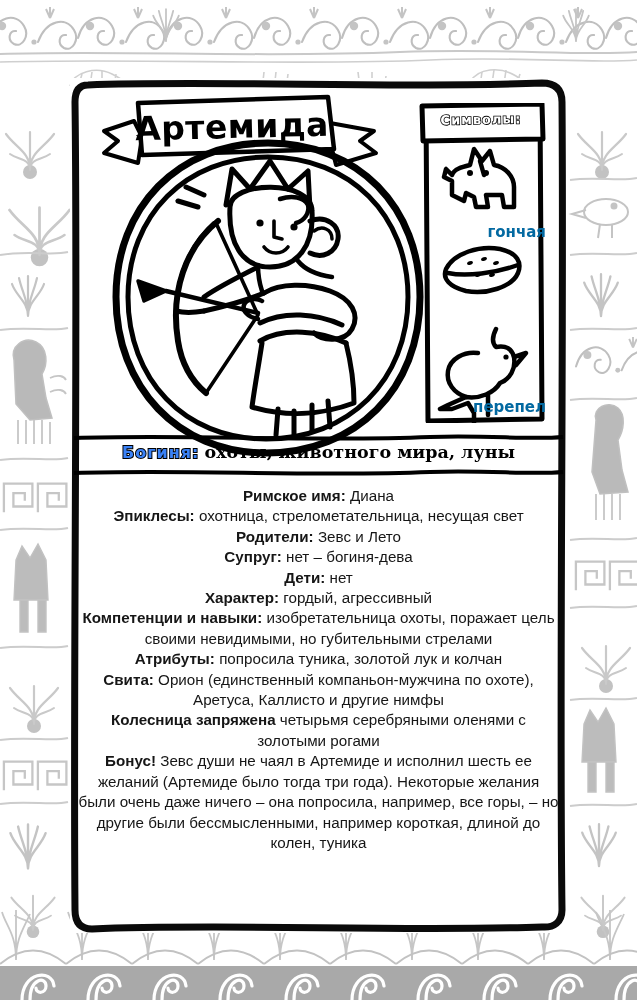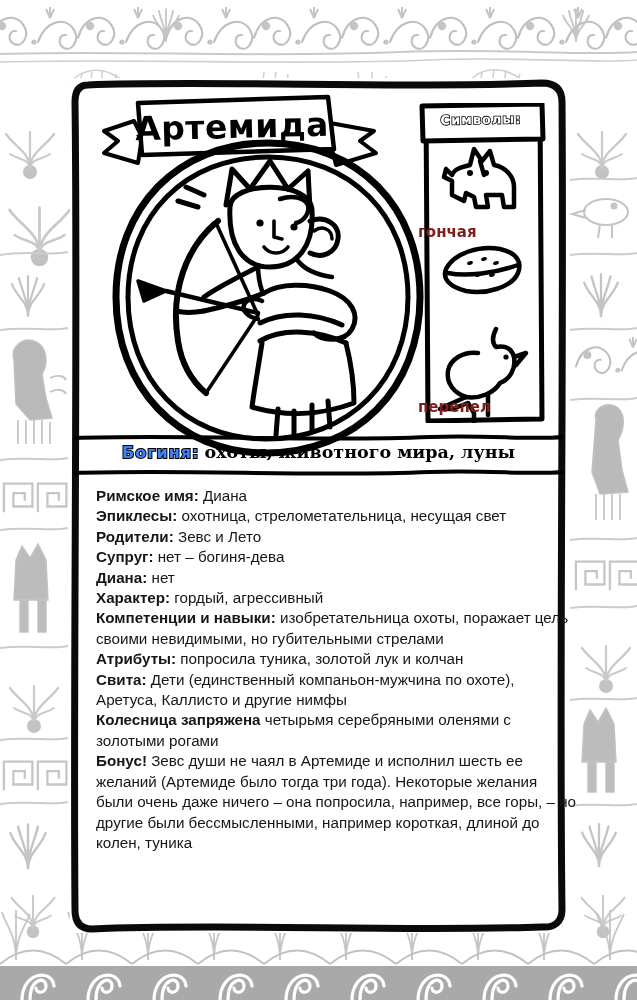--- a/index.html
+++ b/index.html
@@ -101,25 +101,25 @@
     letter-spacing: 1px;
     color: #fff;
     -webkit-text-stroke: 1.6px #000;
     paint-order: stroke fill;
     transform: rotate(-1deg);
     white-space: nowrap;
   }
   .sym-label {
     position: absolute;
     width: 128px;
-    text-align: left;
+    text-align: right;
     font-family: "DejaVu Sans", sans-serif;
     font-weight: bold;
     font-size: 15px;
-    color: #7f1d1d;
+    color: #0369a1;
     line-height: 15px;
   }
   .sym-label.two { font-size: 14.5px; line-height: 14px; }
   #sym-label-0 { top: 122px; }
   #sym-label-1 { top: 205px; }
   #sym-label-2 { top: 297px; }
 
   
   .domain-strip {
     position: absolute;
@@ -150,24 +150,24 @@
     font-family: "DejaVu Serif", serif;
     font-weight: bold;
     font-size: 17.5px;
     color: #000;
     margin-left: 5px;
   }
 
   
   .body-text {
     position: absolute;
-    left: 26px;
+    left: 8px;
     top: 408px;
     width: 481px;
-    text-align: left;
+    text-align: center;
     color: #161616;
     font-family: "Liberation Sans", sans-serif;
     font-size: 15.2px;
     line-height: 20.4px;
   }
   .body-text p { margin: 0; }
   .body-text b { font-weight: bold; }
 </style>
 </head>
 <body>
@@ -540,23 +540,23 @@
       <div class="domain-content">
         <span class="domain-key">Богиня:</span><span class="domain-val">охоты,  животного мира, луны</span>
       </div>
     </div>
 
     <div class="body-text" id="entries">
         <p><b>Римское имя:</b><span> Диана</span></p>
         <p><b>Эпиклесы:</b><span> охотница, стрелометательница, несущая свет</span></p>
         <p><b>Родители:</b><span> Зевс и Лето</span></p>
         <p><b>Супруг:</b><span> нет – богиня-дева</span></p>
-        <p><b>Диана:</b><span> нет</span></p>
+        <p><b>Дети:</b><span> нет</span></p>
         <p><b>Характер:</b><span> гордый, агрессивный</span></p>
         <p><b>Компетенции и навыки:</b><span> изобретательница охоты, поражает цель своими невидимыми, но губительными стрелами</span></p>
         <p><b>Атрибуты:</b><span> попросила туника, золотой лук и колчан</span></p>
-        <p><b>Свита:</b><span> Дети (единственный компаньон-мужчина по охоте), Аретуса, Каллисто и другие нимфы</span></p>
+        <p><b>Свита:</b><span> Орион (единственный компаньон-мужчина по охоте), Аретуса, Каллисто и другие нимфы</span></p>
         <p><b>Колесница запряжена</b><span> четырьмя серебряными оленями с золотыми рогами</span></p>
         <p><b>Бонус!</b><span> Зевс души не чаял в Артемиде и исполнил шесть ее желаний (Артемиде было тогда три года). Некоторые желания были очень даже ничего – она попросила, например, все горы, – но другие были бессмысленными, например короткая, длиной до колен, туника</span></p>
       </div>
 
   </div>
 </div>
 
 </body></html>

